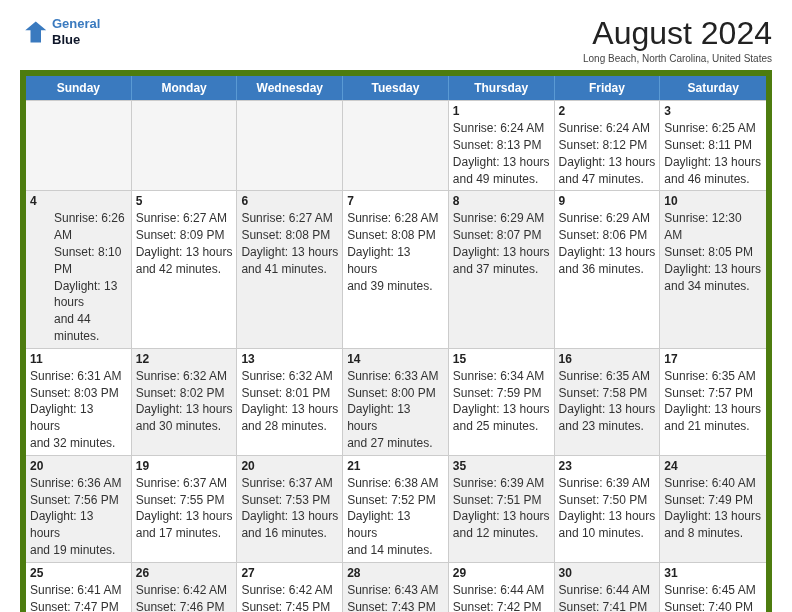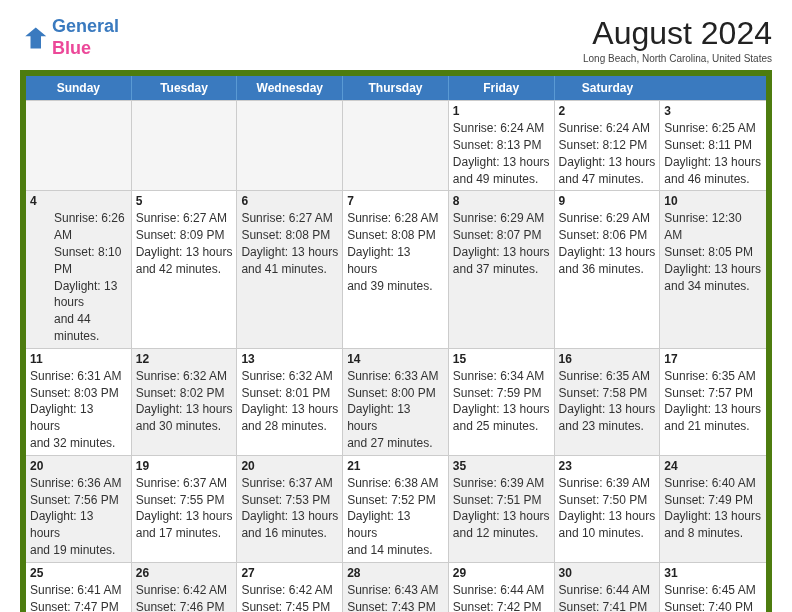--- a/index.html
+++ b/index.html
@@ -22,21 +22,21 @@
       align-items: flex-start;
       justify-content: space-between;
       margin-bottom: 6px;
     }
     .logo {
       display: flex;
       align-items: center;
       gap: 4px;
     }
     .logo-text {
-      font-size: 18px;
+      font-size: 13px;
       font-weight: bold;
       color: #1a1a1a;
       line-height: 1.2;
     }
     .logo-text span {
       color: #3a7abf;
     }
     .logo-icon {
       width: 28px;
       height: 28px;
@@ -144,34 +144,35 @@
 
 <div class="page">
   <div class="header">
     <div class="logo">
       <svg class="logo-icon" viewBox="0 0 32 32">
         <rect x="0" y="0" width="32" height="32" fill="white"></rect>
         <polygon points="18,4 30,14 24,14 24,28 12,28 12,14 6,14" fill="#3a7abf"></polygon>
       </svg>
       <div class="logo-text">
         <div><span>General</span></div>
-        <div><span style="color:#ec4899">Blue</span></div>
+        <div><span style="color:#0f172a">Blue</span></div>
       </div>
     </div>
     <div class="title-block">
       <div class="main-title">August 2024</div>
       <div class="subtitle">Long Beach, North Carolina, United States</div>
     </div>
   </div>
 
   <div class="calendar">
     <div class="cal-header-row">
     <div class="cal-header-cell">Sunday</div>
+        <div class="cal-header-cell">Monday</div>
+        <div class="cal-header-cell">Wednesday</div>
         <div class="cal-header-cell">Tuesday</div>
-        <div class="cal-header-cell">Wednesday</div>
         <div class="cal-header-cell">Thursday</div>
         <div class="cal-header-cell">Friday</div>
         <div class="cal-header-cell">Saturday</div>
       </div>
     <div class="cal-body">
     <div class="cal-row">
           <div class="cal-cell empty"></div>
           <div class="cal-cell empty"></div>
           <div class="cal-cell empty"></div>
           <div class="cal-cell empty"></div>

